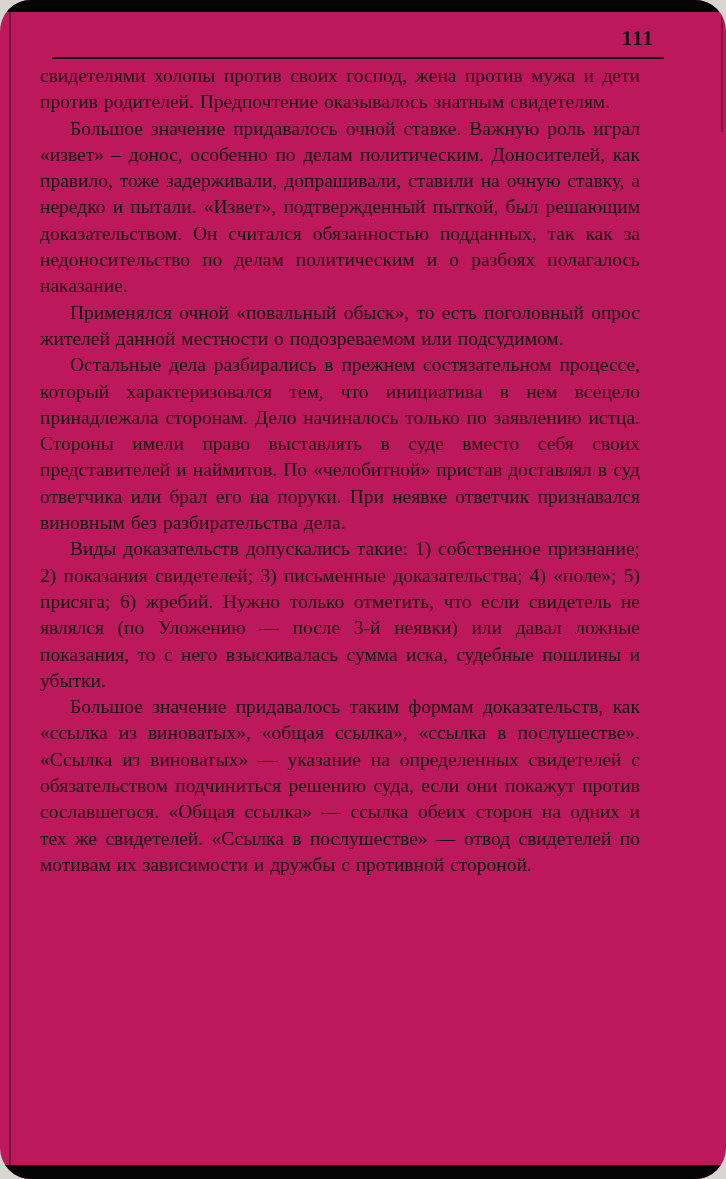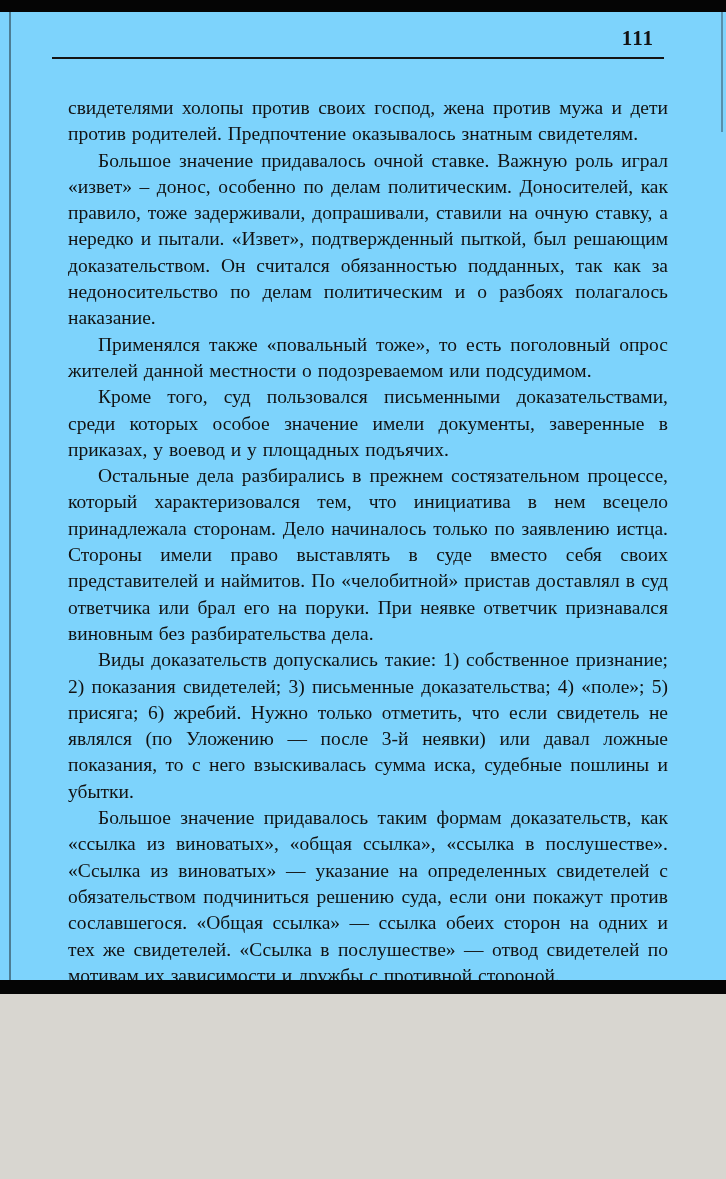--- a/index.html
+++ b/index.html
@@ -3,26 +3,27 @@
 <meta charset="utf-8">
 <style>
   html, body {
     margin: 0;
     padding: 0;
     background: #d8d6d0;
   }
   .scan-page {
     position: relative;
     width: 726px;
-    height: 994px;
-    background: #7dd3fc;
+    height: 1179px;
+    background: #be185d;
     overflow: hidden;
     font-family: "Liberation Serif", "DejaVu Serif", serif;
     color: #121212;
     box-sizing: border-box;
+    border-radius: 31px;
   }
   .edge-top {
     position: absolute;
     top: 0; left: 0;
     width: 100%; height: 12px;
     background: #050505;
   }
   .edge-bottom {
     position: absolute;
     bottom: 0; left: 0;
@@ -53,28 +54,27 @@
     position: absolute;
     top: 57px;
     left: 52px;
     right: 62px;
     height: 2px;
     background: #141414;
   }
   .text-block {
     position: absolute;
     top: 63px;
-    left: 68px;
+    left: 40px;
     width: 600px;
     text-align: justify;
     font-size: 19.5px;
     line-height: 26.3px;
     word-spacing: 1px;
     hyphens: auto;
-    margin-top: 32px;
     -webkit-hyphens: auto;
   }
   .text-block p {
     margin: 0;
     padding: 0;
     text-indent: 30px;
   }
   .text-block p.first {
     text-indent: 0;
   }
@@ -88,22 +88,21 @@
   <div class="edge-left"></div>
   <div class="edge-right"></div>
 
   <div class="page-number">111</div>
 
   <div class="header-rule"></div>
 
   <div class="text-block" lang="ru">
     <p class="first">свидетелями холопы против своих господ, жена против мужа и дети против родителей. Предпочтение оказывалось знатным свидетелям.</p>
     <p>Большое значение придавалось очной ставке. Важную роль играл «извет» – донос, особенно по делам политическим. Доносителей, как правило, тоже задерживали, допрашивали, ставили на очную ставку, а нередко и пытали. «Извет», подтвержденный пыткой, был решающим доказательством. Он считался обязанностью подданных, так как за недоносительство по делам политическим и о разбоях полагалось наказание.</p>
-    <p>Применялся также «повальный тоже», то есть поголовный опрос жителей данной местности о подозреваемом или подсудимом.</p>
-    <p>Кроме того, суд пользовался письменными доказательствами, среди которых особое значение имели документы, заверенные в приказах, у воевод и у площадных подъячих.</p>
+    <p>Применялся очной «повальный обыск», то есть поголовный опрос жителей данной местности о подозреваемом или подсудимом.</p>
     <p>Остальные дела разбирались в прежнем состязательном процессе, который характеризовался тем, что инициатива в нем всецело принадлежала сторонам. Дело начиналось только по заявлению истца. Стороны имели право выставлять в суде вместо себя своих представителей и наймитов. По «челобитной» пристав доставлял в суд ответчика или брал его на поруки. При неявке ответчик признавался виновным без разбирательства дела.</p>
     <p>Виды доказательств допускались такие: 1) собственное признание; 2) показания свидетелей; 3) письменные доказательства; 4) «поле»; 5) присяга; 6) жребий. Нужно только отметить, что если свидетель не являлся (по Уложению — после 3-й неявки) или давал ложные показания, то с него взыскивалась сумма иска, судебные пошлины и убытки.</p>
     <p>Большое значение придавалось таким формам доказательств, как «ссылка из виноватых», «общая ссылка», «ссылка в послушестве». «Ссылка из виноватых» — указание на определенных свидетелей с обязательством подчиниться решению суда, если они покажут против сославшегося. «Общая ссылка» — ссылка обеих сторон на одних и тех же свидетелей. «Ссылка в послушестве» — отвод свидетелей по мотивам их зависимости и дружбы с противной стороной.</p>
   </div>
 
   <div class="edge-bottom"></div>
 
 </div>
 
 </body></html>

